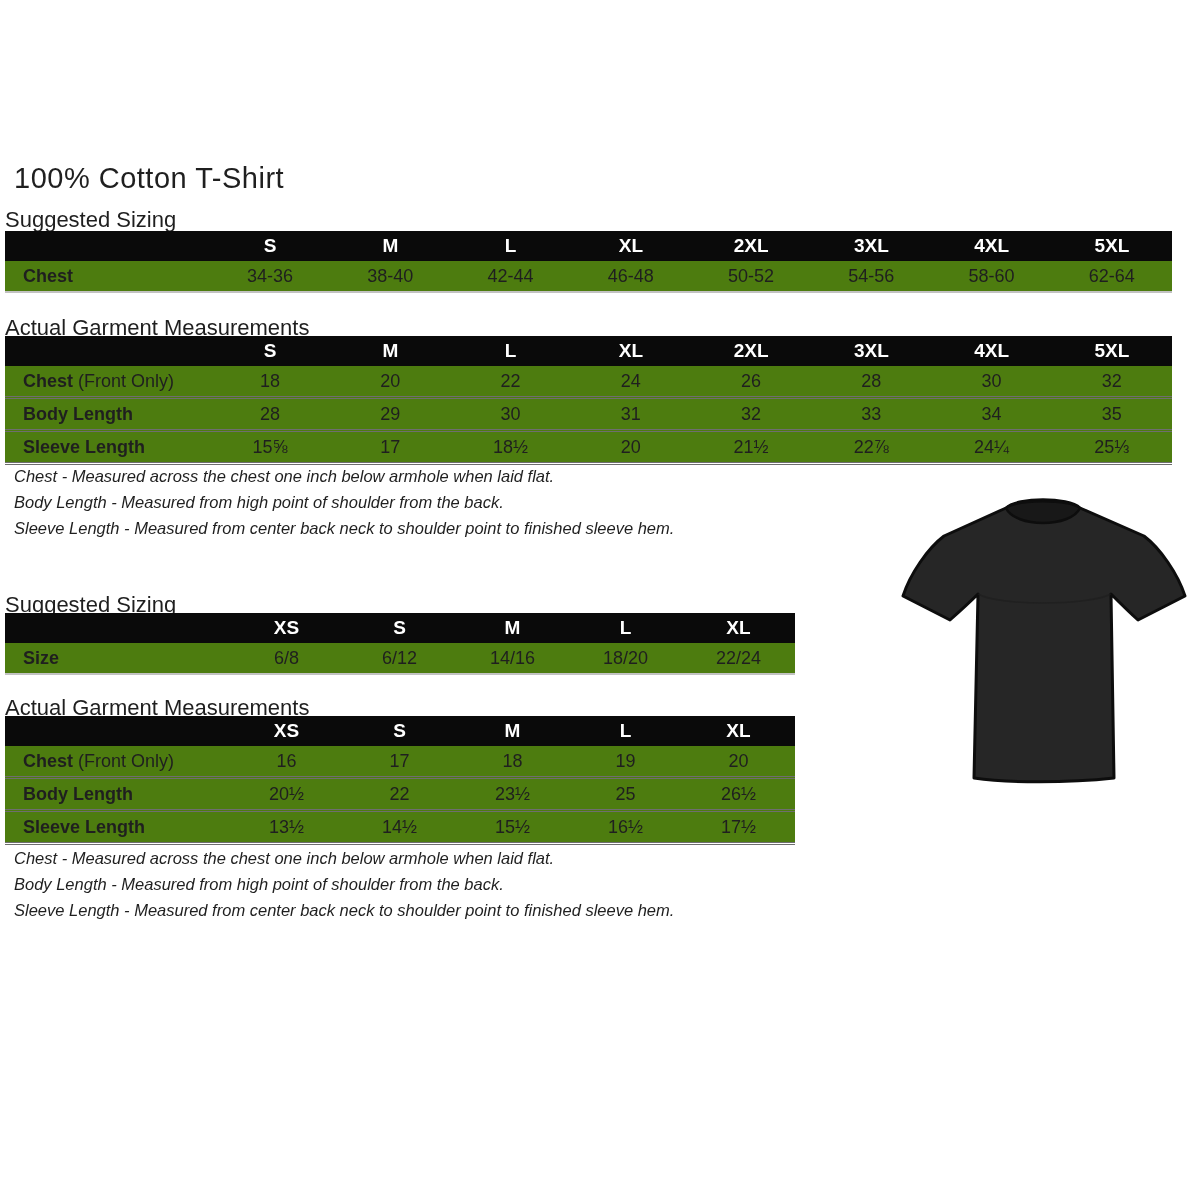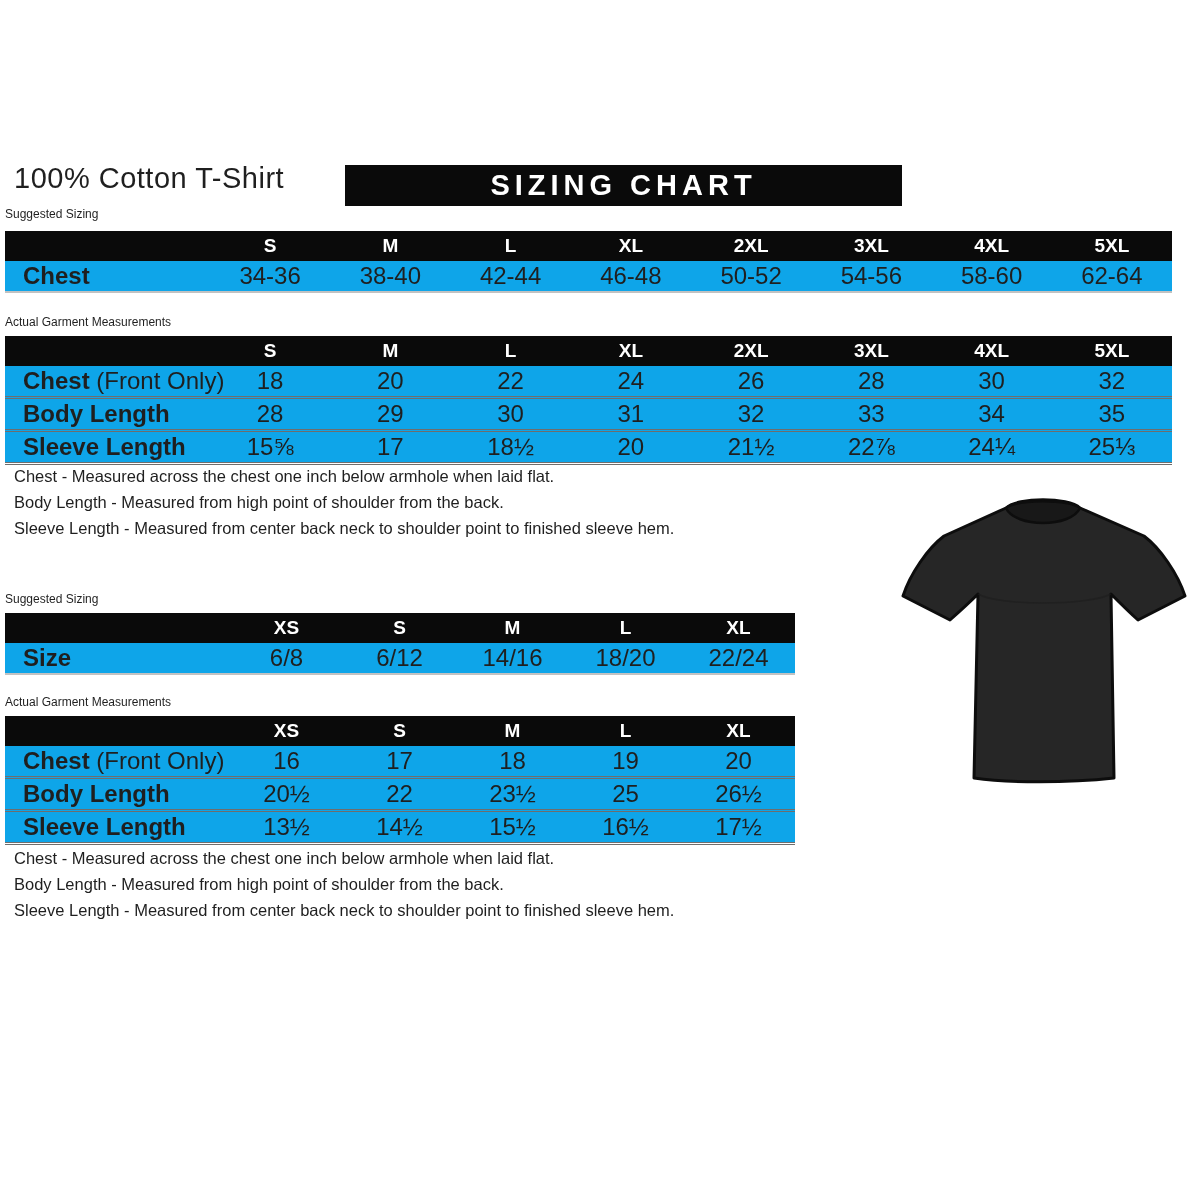--- a/index.html
+++ b/index.html
@@ -8,51 +8,48 @@
     font-family:"Liberation Sans", sans-serif;color:#1f1f1f;overflow:hidden;
   }
   .abs{position:absolute;}
   .page-title{left:14px;top:162px;font-size:29px;font-weight:400;letter-spacing:.5px;}
   .youth-title{left:6px;top:546px;font-size:29px;font-weight:700;}
   .banner{
     left:345px;top:165px;width:557px;height:41px;background:#0a0a0a;color:#ffffff;
     display:flex;align-items:center;justify-content:center;
     font-size:29px;font-weight:700;letter-spacing:5px;
   }
-  .section-label{left:5px;font-size:12px;}
+  .section-label{left:5px;font-size:22px;}
 
   .tbl{position:absolute;left:5px;}
   .w-adult{width:1167px;}
   .w-youth{width:790px;}
   .grid-a{display:grid;grid-template-columns:205px repeat(8,1fr);}
   .grid-y{display:grid;grid-template-columns:225px repeat(5,1fr);}
   .thead{background:#0a0a0a;color:#ffffff;height:30px;align-items:center;}
   .th{font-size:19px;font-weight:700;text-align:center;}
-  .trow{height:30px;align-items:center;font-size:24px;background:#0ea5e9;}
+  .trow{height:30px;align-items:center;font-size:18px;background:#4d7c0f;}
   .trow + .trow{border-top:3px double #6e6e6e;}
   .td{text-align:center;}
   .rowlabel{padding-left:18px;font-weight:700;white-space:nowrap;}
   .rowlabel .note{font-weight:400;text-align:center;}
   .single-row{border-bottom:2px solid #c2c2c2;}
   .multi-rows{border-bottom:3px double #6e6e6e;}
 
   .notes{left:14px;font-size:16.5px;line-height:26px;}
-  .note-line{white-space:nowrap;}
+  .note-line{white-space:nowrap;font-style:italic;}
   .tshirt{left:888px;top:486px;}
 </style>
 </head>
 <body>
 
 <div class="canvas">
 
   <div class="abs page-title">100% Cotton T-Shirt</div>
 
-  <div class="abs banner">
-    <span>SIZING CHART</span>
-  </div>
 
   <div class="abs section-label" style="top:207px">Suggested Sizing</div>
 
   <div class="tbl w-adult" style="top:231px">
     <div class="grid-a thead">
       <div></div>
       <div class="th">S</div>
       <div class="th">M</div>
       <div class="th">L</div>
       <div class="th">XL</div>

